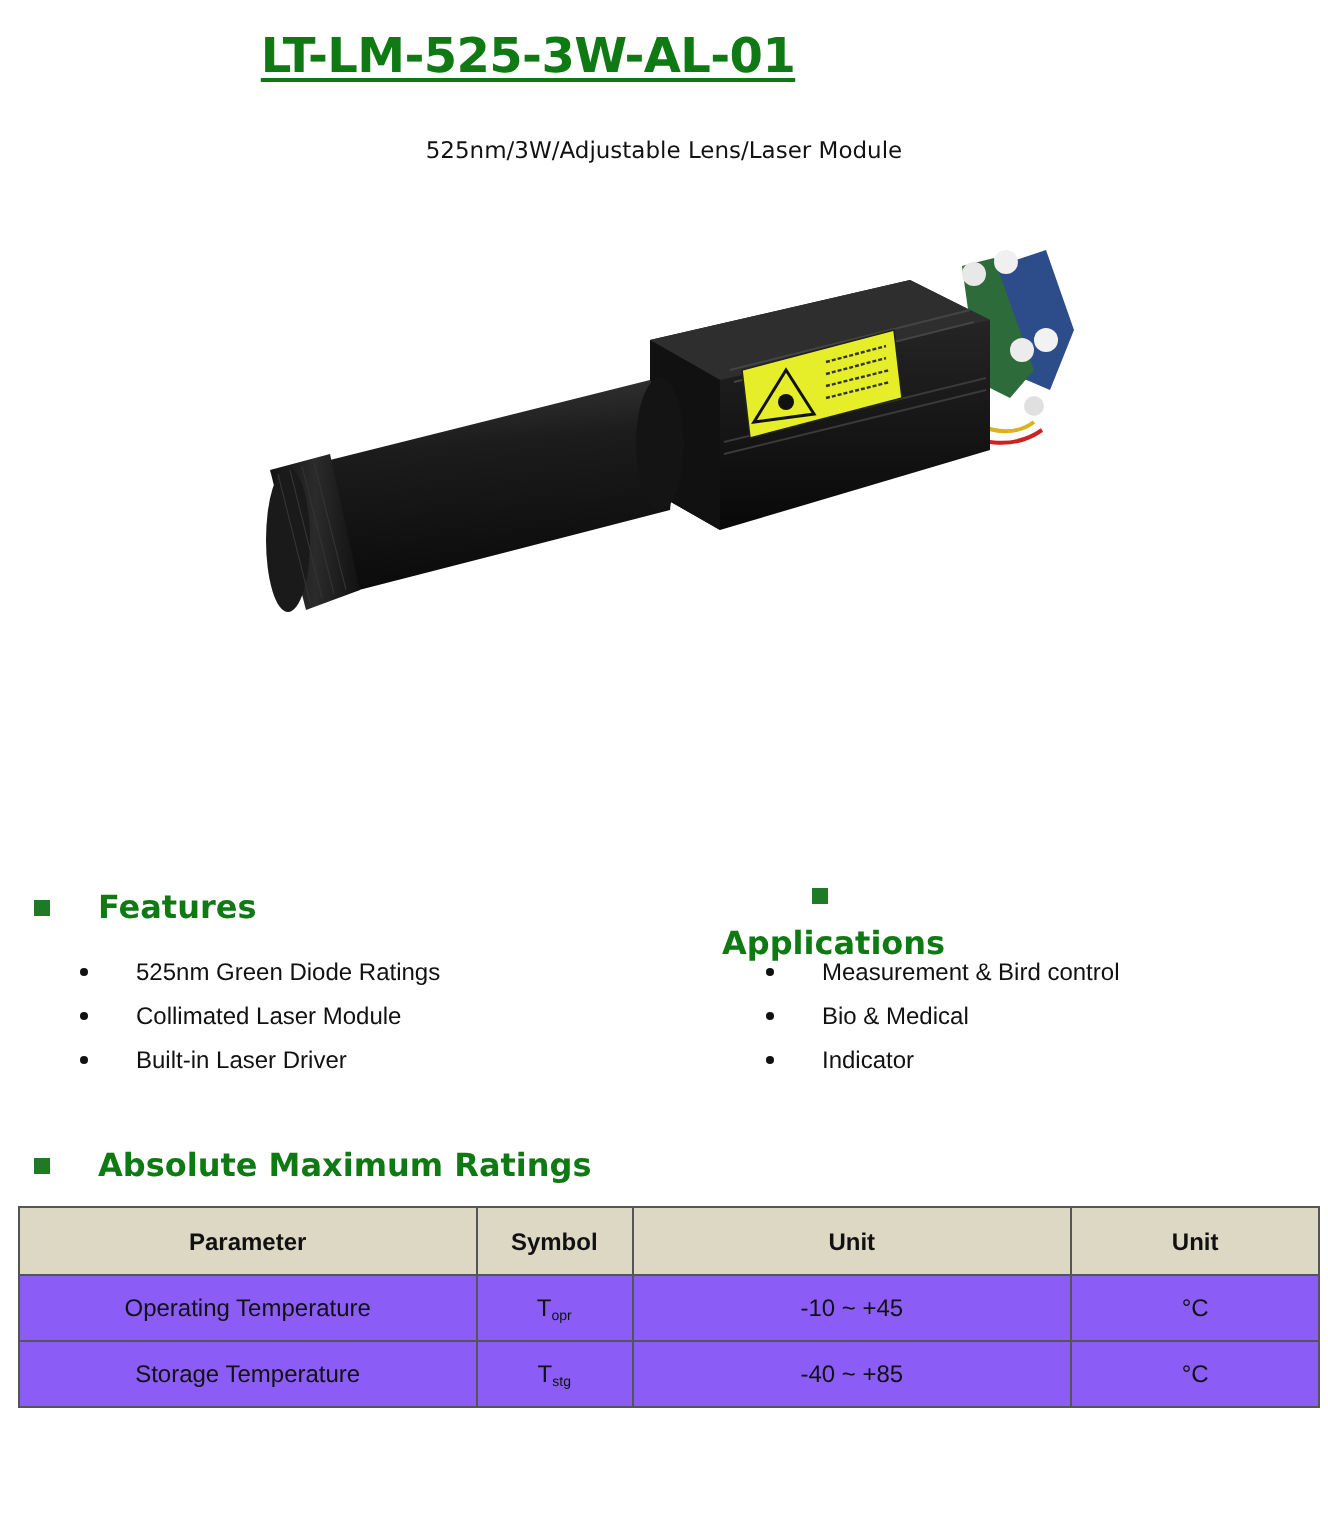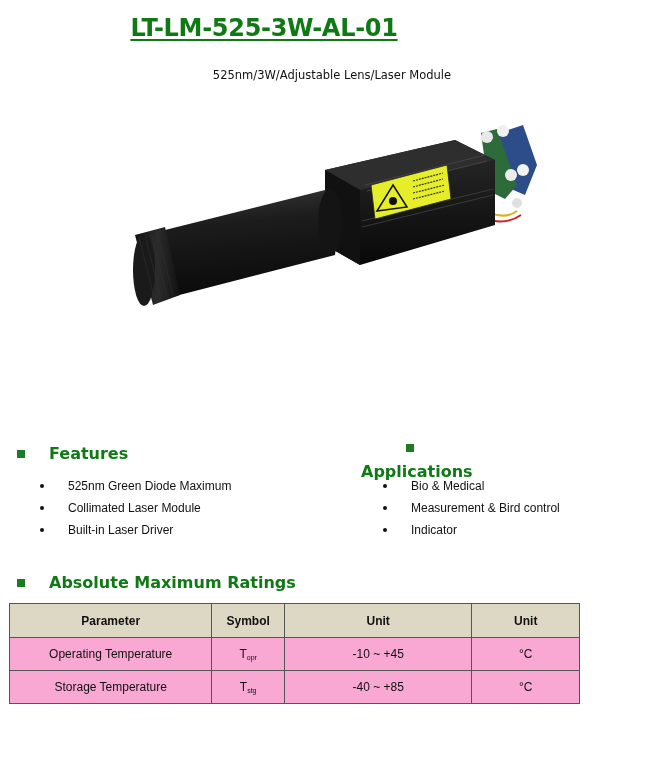--- a/index.html
+++ b/index.html
@@ -17,26 +17,26 @@
     .product { position: absolute; left: 125px; top: 115px; width: 440px; height: 200px; }
     .section-head {
       position: absolute; font-family: "DejaVu Sans", sans-serif; font-weight: bold;
       font-size: 16px; color: #0f7a14; display: flex; align-items: center; gap: 10px;
     }
     .section-head .sq { width: 8px; height: 8px; background: #1e7a24; margin-right: 14px; display: inline-block; }
     .bullets { position: absolute; list-style: none; margin: 0; padding: 0; font-size: 12px; }
     .bullets li { height: 22px; line-height: 22px; display: flex; align-items: center; }
     .bullets .dot { width: 4px; height: 4px; border-radius: 50%; background: #111; margin-right: 24px; display: inline-block; }
     table.ratings {
-      position: absolute; left: 9px; top: 603px; width: 571px; border-collapse: collapse;
+      position: absolute; left: 9px; top: 603px; width: 651px; border-collapse: collapse;
       font-size: 12px;
     }
     table.ratings th, table.ratings td { border: 1.5px solid #555; text-align: center; padding: 0; }
     table.ratings th { background: #ddd8c4; height: 33px; font-weight: bold; }
-    table.ratings td { height: 32px; background: #f9a8d4; }
+    table.ratings td { height: 32px; background: #8b5cf6; }
     .sym { font-size: 12px; }
     .sym sub { font-size: 7px; vertical-align: -2px; }
   </style>
 </head>
 <body>
 
 <div class="title">LT-LM-525-3W-AL-01</div>
 <div class="subtitle">525nm/3W/Adjustable Lens/Laser Module</div>
 
 <svg class="product" viewBox="0 0 440 200" xmlns="http://www.w3.org/2000/svg">
@@ -101,44 +101,44 @@
   </g>
 </svg>
 
 <div class="section-head" style="left:17px; top:444px;">
   <span class="sq"></span>
   <span>Features</span>
 </div>
 <ul class="bullets" style="left:40px; top:475px;">
   <li>
       <span class="dot"></span>
-      <span>525nm Green Diode Maximum</span>
+      <span>525nm Green Diode Ratings</span>
     </li>
   <li>
       <span class="dot"></span>
       <span>Collimated Laser Module</span>
     </li>
   <li>
       <span class="dot"></span>
       <span>Built-in Laser Driver</span>
     </li>
 </ul>
 
 <div class="section-head" style="left:361px; top:444px;flex-direction:column;">
   <span class="sq"></span>
   <span>Applications</span>
 </div>
 <ul class="bullets" style="left:383px; top:475px;">
   <li>
       <span class="dot"></span>
-      <span>Bio &amp; Medical</span>
+      <span>Measurement &amp; Bird control</span>
     </li>
   <li>
       <span class="dot"></span>
-      <span>Measurement &amp; Bird control</span>
+      <span>Bio &amp; Medical</span>
     </li>
   <li>
       <span class="dot"></span>
       <span>Indicator</span>
     </li>
 </ul>
 
 <div class="section-head" style="left:17px; top:573px;">
   <span class="sq"></span>
   <span>Absolute Maximum Ratings</span>

